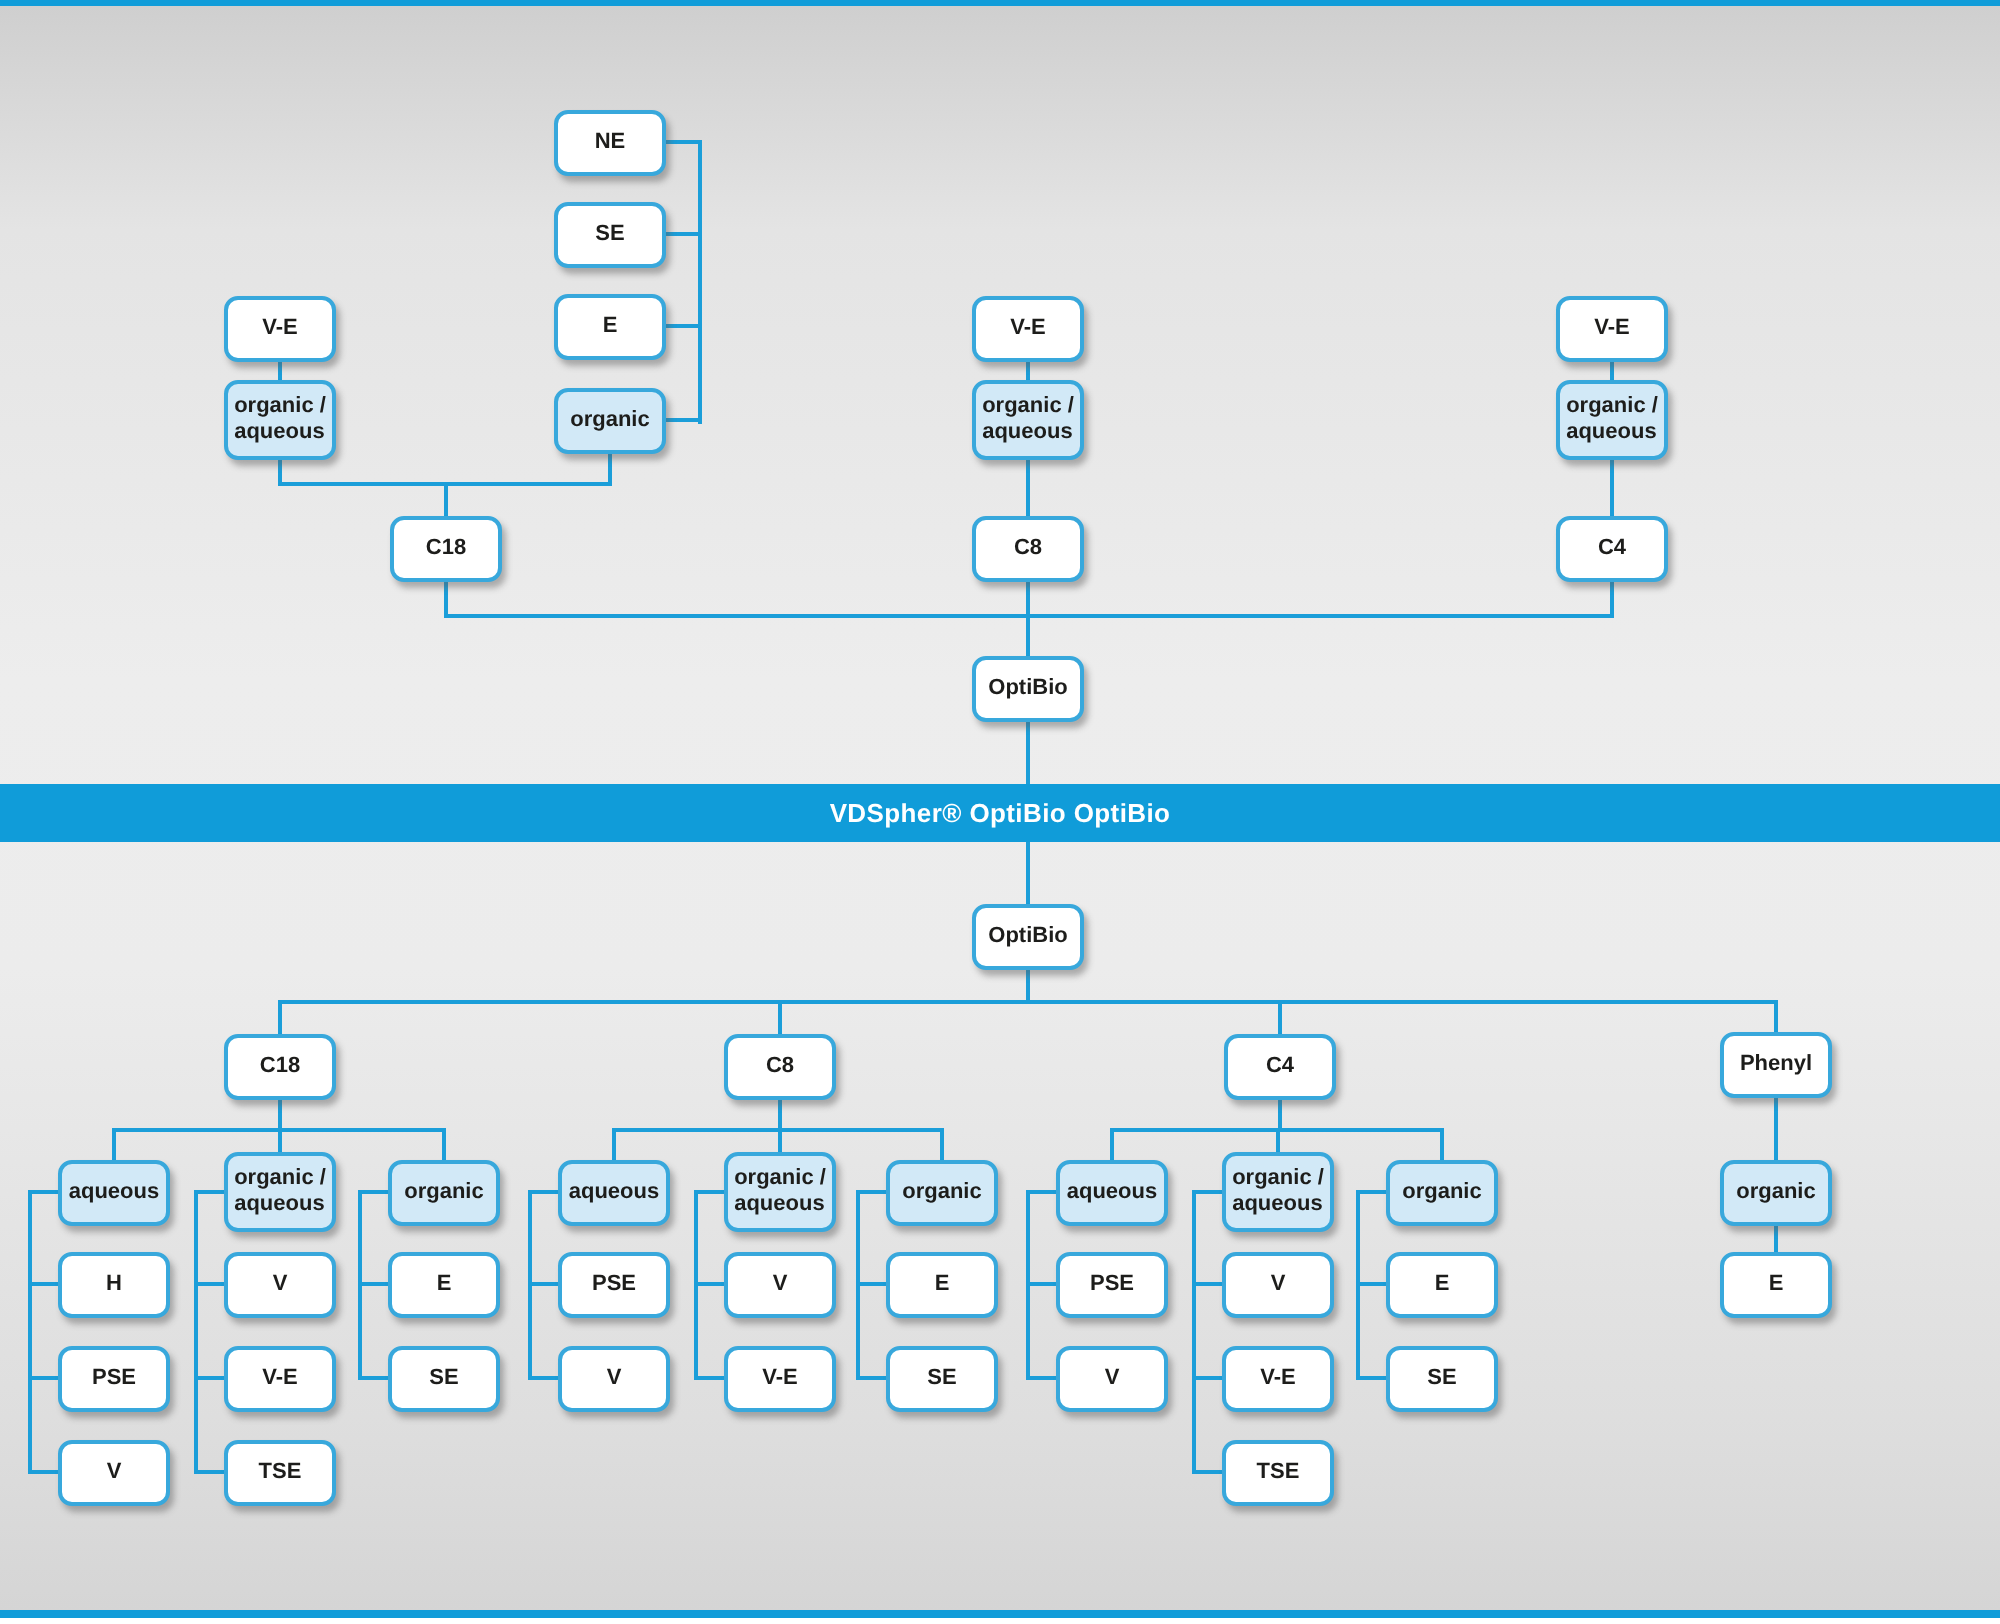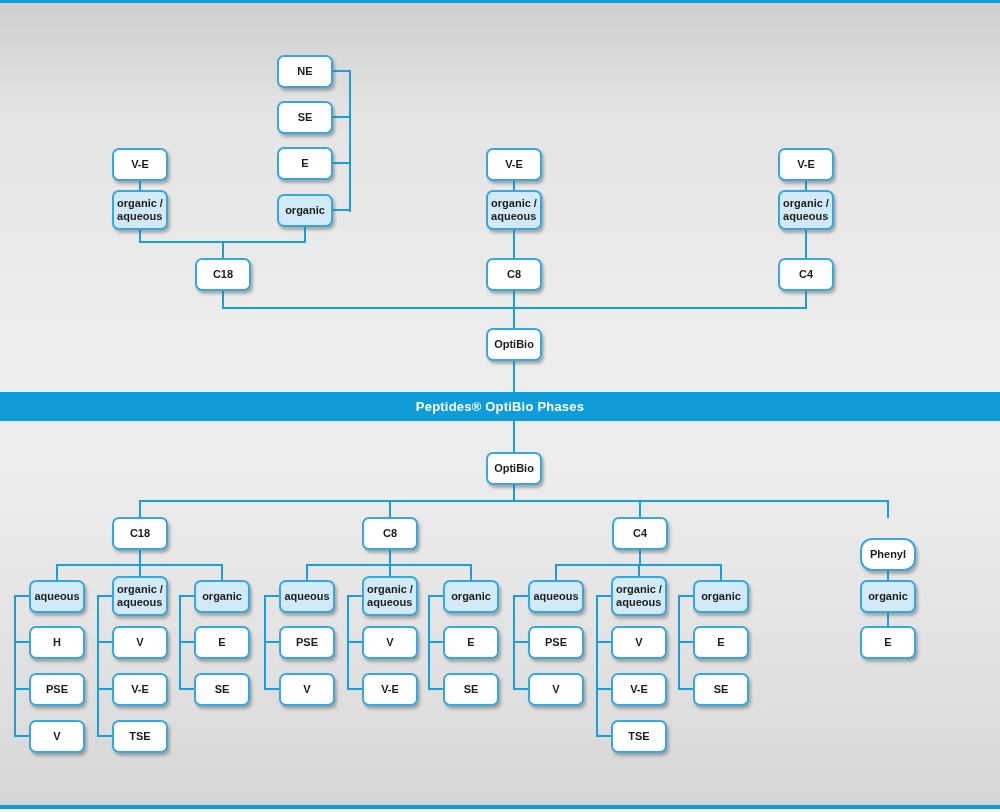--- a/index.html
+++ b/index.html
@@ -130,21 +130,21 @@
     <div class="hline" style="left:596px;top:688px;width:16px;"></div>
     <div class="hline" style="left:596px;top:735px;width:16px;"></div>
 
     <div class="vl" style="left:678px;top:595px;height:95px;"></div>
     <div class="hline" style="left:678px;top:595px;width:16px;"></div>
     <div class="hline" style="left:678px;top:641px;width:16px;"></div>
     <div class="hline" style="left:678px;top:688px;width:16px;"></div>
   </div>
 
   <div class="banner">
-    <span>Peptides® OptiBio Phases</span>
+    <span>VDSpher® OptiBio OptiBio</span>
   </div>
 
   <div class="box" style="left:277px;top:55px;">NE</div>
   <div class="box" style="left:277px;top:101px;">SE</div>
   <div class="box" style="left:277px;top:147px;">E</div>
   <div class="box hl" style="left:277px;top:194px;">organic</div>
   <div class="box" style="left:112px;top:148px;">V-E</div>
   <div class="box hl tall" style="left:112px;top:190px;">organic /
 aqueous</div>
   <div class="box" style="left:195px;top:258px;">C18</div>
@@ -155,21 +155,21 @@
   <div class="box" style="left:778px;top:148px;">V-E</div>
   <div class="box hl tall" style="left:778px;top:190px;">organic /
 aqueous</div>
   <div class="box" style="left:778px;top:258px;">C4</div>
   <div class="box" style="left:486px;top:328px;">OptiBio</div>
 
   <div class="box" style="left:486px;top:452px;">OptiBio</div>
   <div class="box" style="left:112px;top:517px;">C18</div>
   <div class="box" style="left:362px;top:517px;">C8</div>
   <div class="box" style="left:612px;top:517px;">C4</div>
-  <div class="box" style="left:860px;top:538px;border-radius:12px;">Phenyl</div>
+  <div class="box" style="left:860px;top:516px;">Phenyl</div>
 
   <div class="box hl" style="left:29px;top:580px;">aqueous</div>
   <div class="box" style="left:29px;top:626px;">H</div>
   <div class="box" style="left:29px;top:673px;">PSE</div>
   <div class="box" style="left:29px;top:720px;">V</div>
   <div class="box hl tall" style="left:112px;top:576px;">organic /
 aqueous</div>
   <div class="box" style="left:112px;top:626px;">V</div>
   <div class="box" style="left:112px;top:673px;">V-E</div>
   <div class="box" style="left:112px;top:720px;">TSE</div>

